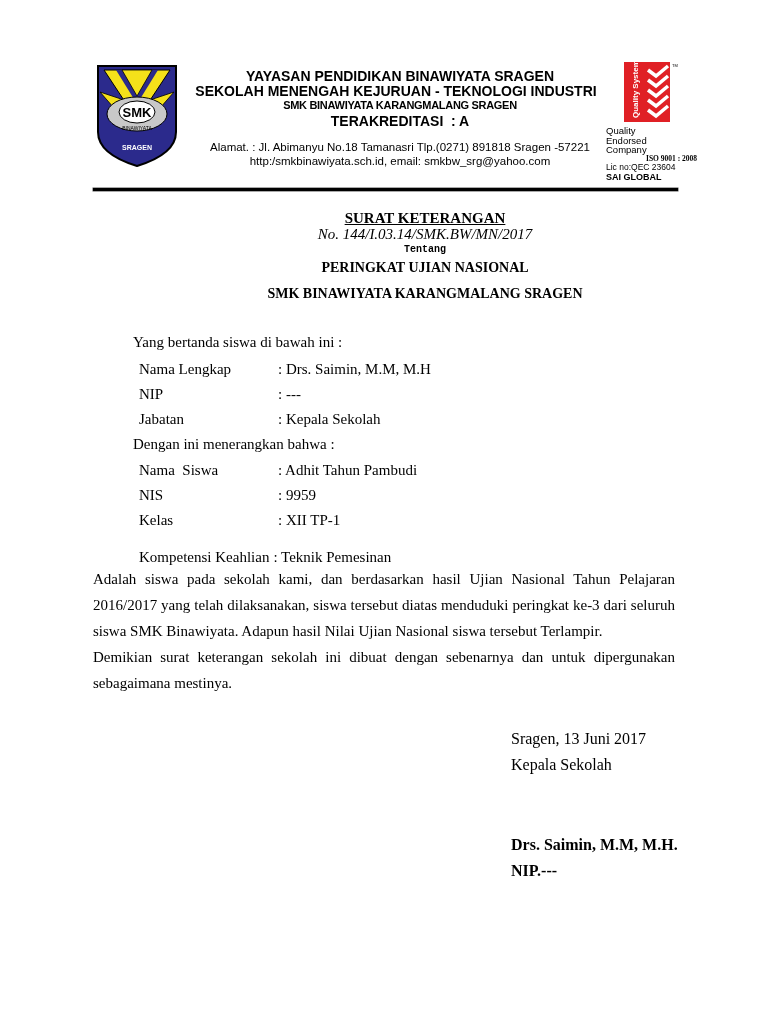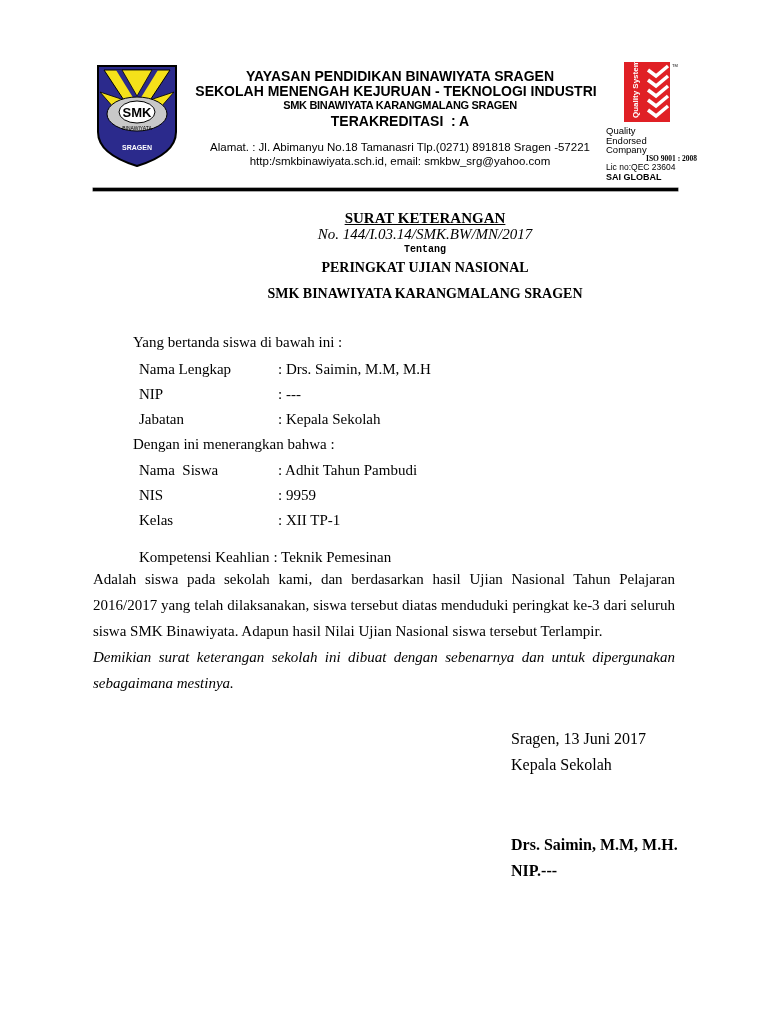--- a/index.html
+++ b/index.html
@@ -77,18 +77,18 @@
 <div class="row" style="top:386px;"><span class="lbl">NIP</span><span>: ---</span></div>
 <div class="row" style="top:411px;"><span class="lbl">Jabatan</span><span>: Kepala Sekolah</span></div>
 
 <div class="abs serif" style="left:93px;top:436px;font-size:15px;">Dengan ini menerangkan bahwa :</div>
 <div class="row" style="top:462px;"><span class="lbl" style="white-space:pre;">Nama  Siswa</span><span>: Adhit Tahun Pambudi</span></div>
 <div class="row" style="top:487px;"><span class="lbl">NIS</span><span>: 9959</span></div>
 <div class="row" style="top:512px;"><span class="lbl">Kelas</span><span>: XII TP-1</span></div>
 <div class="row" style="top:537px;margin-top:12px;"><span class="lbl" style="width:auto;">Kompetensi Keahlian</span><span style="margin-left:4px;">: Teknik Pemesinan</span></div>
 
 <div class="abs para" style="top:566px;">Adalah siswa pada sekolah kami, dan berdasarkan hasil Ujian Nasional Tahun Pelajaran 2016/2017 yang telah dilaksanakan, siswa tersebut diatas menduduki peringkat ke-3 dari seluruh siswa SMK Binawiyata. Adapun hasil Nilai Ujian Nasional siswa tersebut Terlampir.</div>
-<div class="abs para" style="top:644px;font-style:italic;">Demikian surat keterangan sekolah ini dibuat dengan sebenarnya dan untuk dipergunakan sebagaimana mestinya.</div>
+<div class="abs para" style="top:644px;">Demikian surat keterangan sekolah ini dibuat dengan sebenarnya dan untuk dipergunakan sebagaimana mestinya.</div>
 
 <div class="abs sig" style="top:730px;">Sragen, 13 Juni 2017</div>
 <div class="abs sig" style="top:756px;">Kepala Sekolah</div>
 <div class="abs sig" style="top:836px;font-weight:bold;">Drs. Saimin, M.M, M.H.</div>
 <div class="abs sig" style="top:862px;font-weight:bold;">NIP.---</div>
 
 </body></html>

